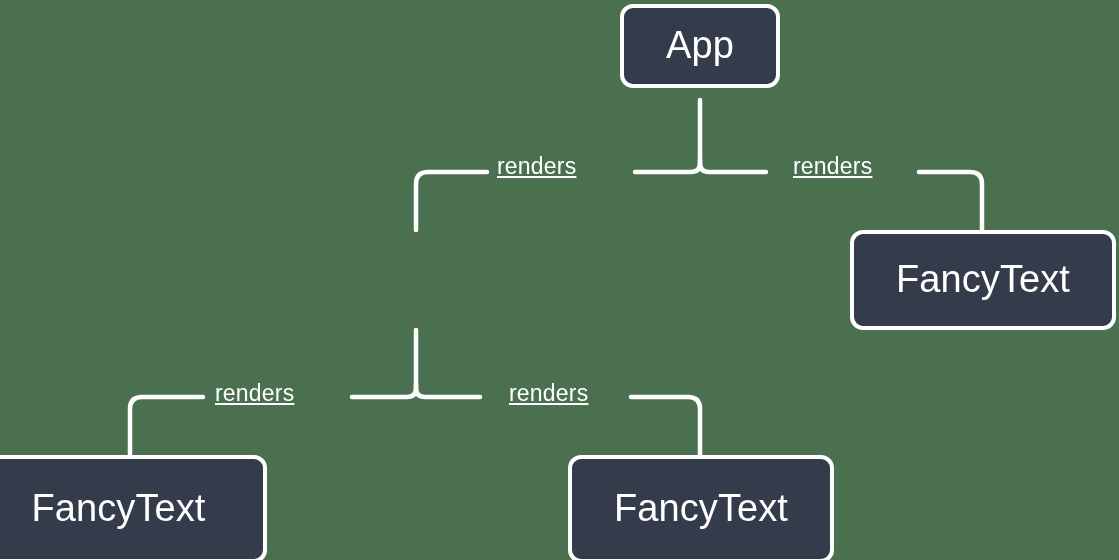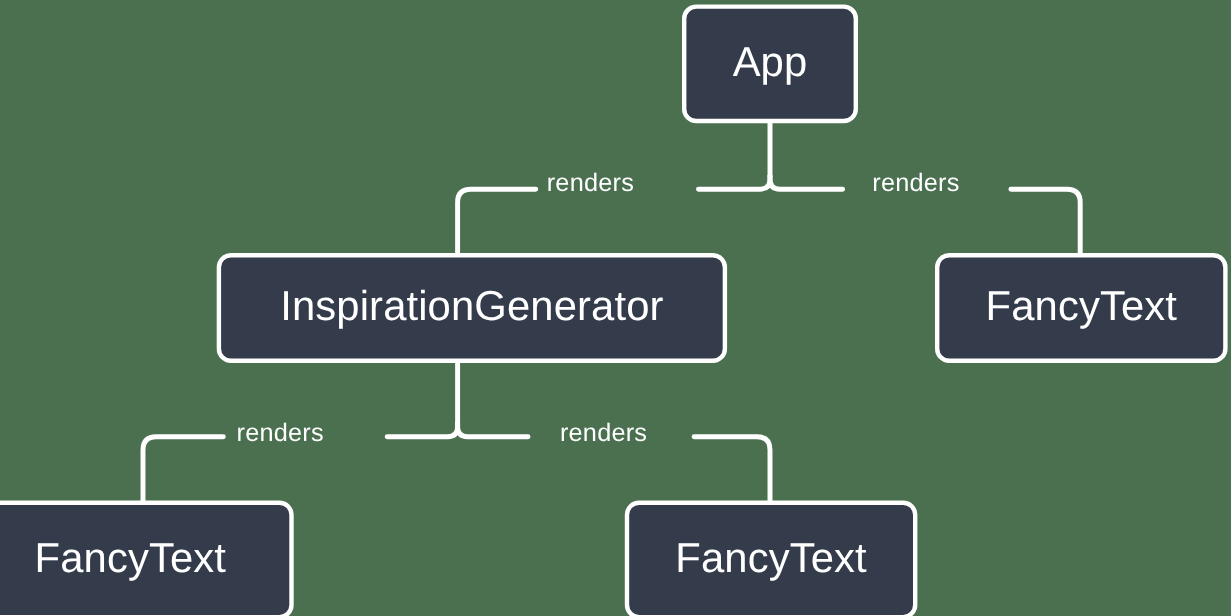--- a/index.html
+++ b/index.html
@@ -46,23 +46,24 @@
   }
   .edge-label {
     position: absolute;
     color: #ffffff;
     font-size: 23px;
     font-weight: 400;
     line-height: 1;
     white-space: nowrap;
     z-index: 3;
     letter-spacing: 0.2px;
+    text-decoration: underline;
   }
   
-  #node-app        { left: 620px; top: 4px;   width: 160px; height: 108px; }
+  #node-app        { left: 620px; top: 4px;   width: 160px; height: 84px; }
   #node-inspgen    { left: 197px; top: 230px; width: 464px; height: 100px; }
   #node-fancy-right{ left: 850px; top: 230px; width: 266px; height: 100px; }
   #node-fancy-left { left: -30px; top: 455px; width: 297px; height: 108px; }
   #node-copyright  { left: 568px; top: 455px; width: 266px; height: 108px; }
 
   #label-renders-1 { left: 497px; top: 155px; }
   #label-renders-2 { left: 793px; top: 155px; }
   #label-renders-3 { left: 215px; top: 382px; }
   #label-renders-4 { left: 509px; top: 382px; }
 </style>
@@ -90,23 +91,20 @@
       <path d="M203,397 L142,397 Q130,397 130,409 L130,455"></path>
 
       <path d="M631,397 L688,397 Q700,397 700,409 L700,455"></path>
     </g>
   </svg>
 
   <div class="node" id="node-app" style="background: rgb(52, 59, 74); border-color: rgb(255, 255, 255); color: rgb(255, 255, 255);">
     <span class="node-label">App</span>
   </div>
 
-  <div class="node" id="node-inspgen" style="background: rgb(52, 59, 74); border-color: rgb(255, 255, 255); color: rgb(255, 255, 255);">
-    <span class="node-label">InspirationGenerator</span>
-  </div>
 
   <div class="node" id="node-fancy-right" style="background: rgb(52, 59, 74); border-color: rgb(255, 255, 255); color: rgb(255, 255, 255);">
     <span class="node-label">FancyText</span>
   </div>
 
   <div class="node" id="node-fancy-left" style="background: rgb(52, 59, 74); border-color: rgb(255, 255, 255); color: rgb(255, 255, 255);">
     <span class="node-label">FancyText</span>
   </div>
 
   <div class="node" id="node-copyright" style="background: rgb(52, 59, 74); border-color: rgb(255, 255, 255); color: rgb(255, 255, 255);">

